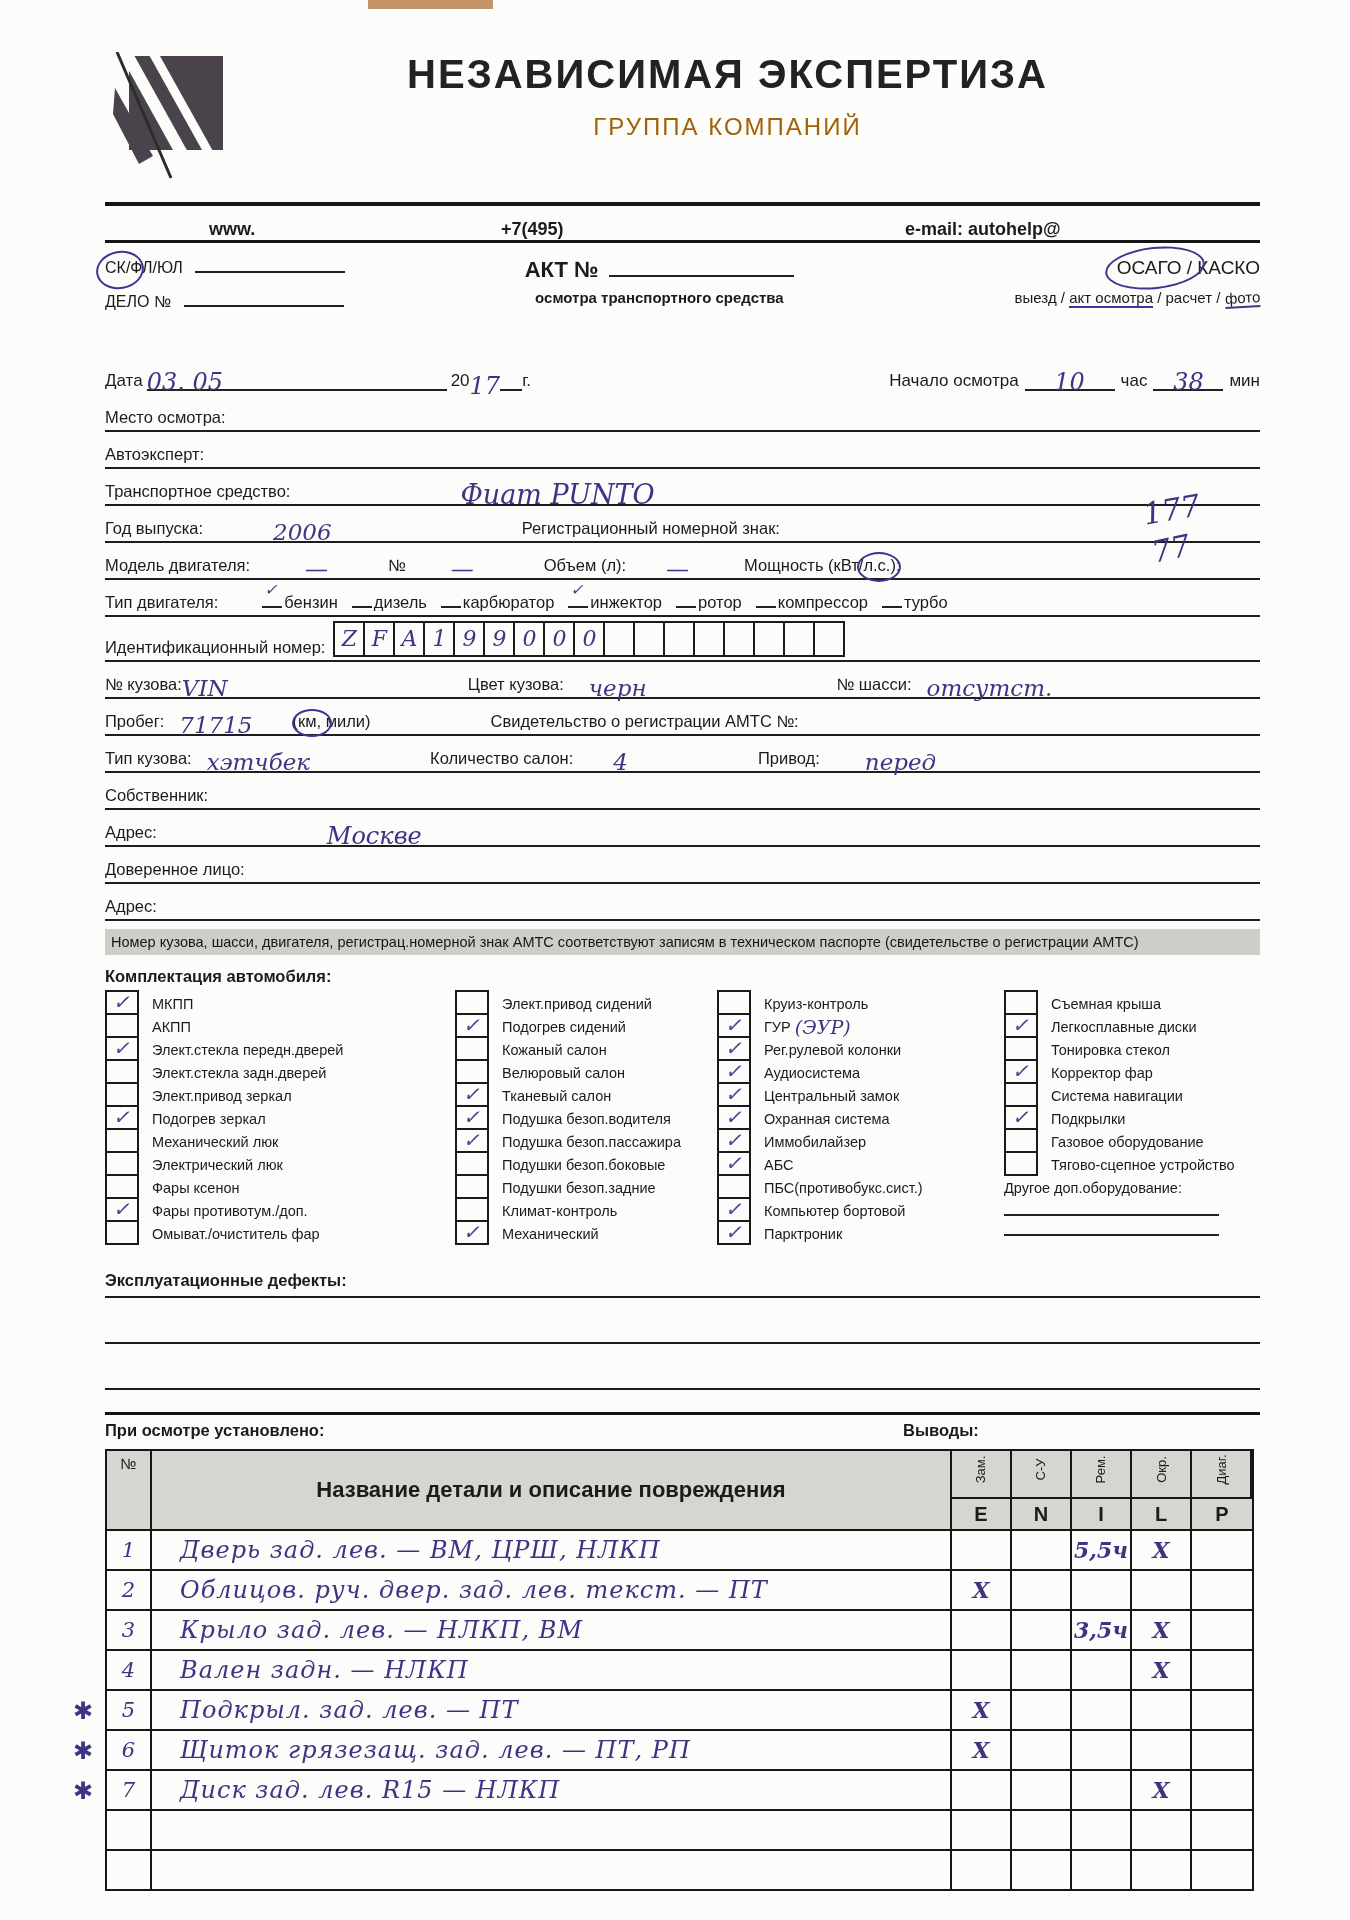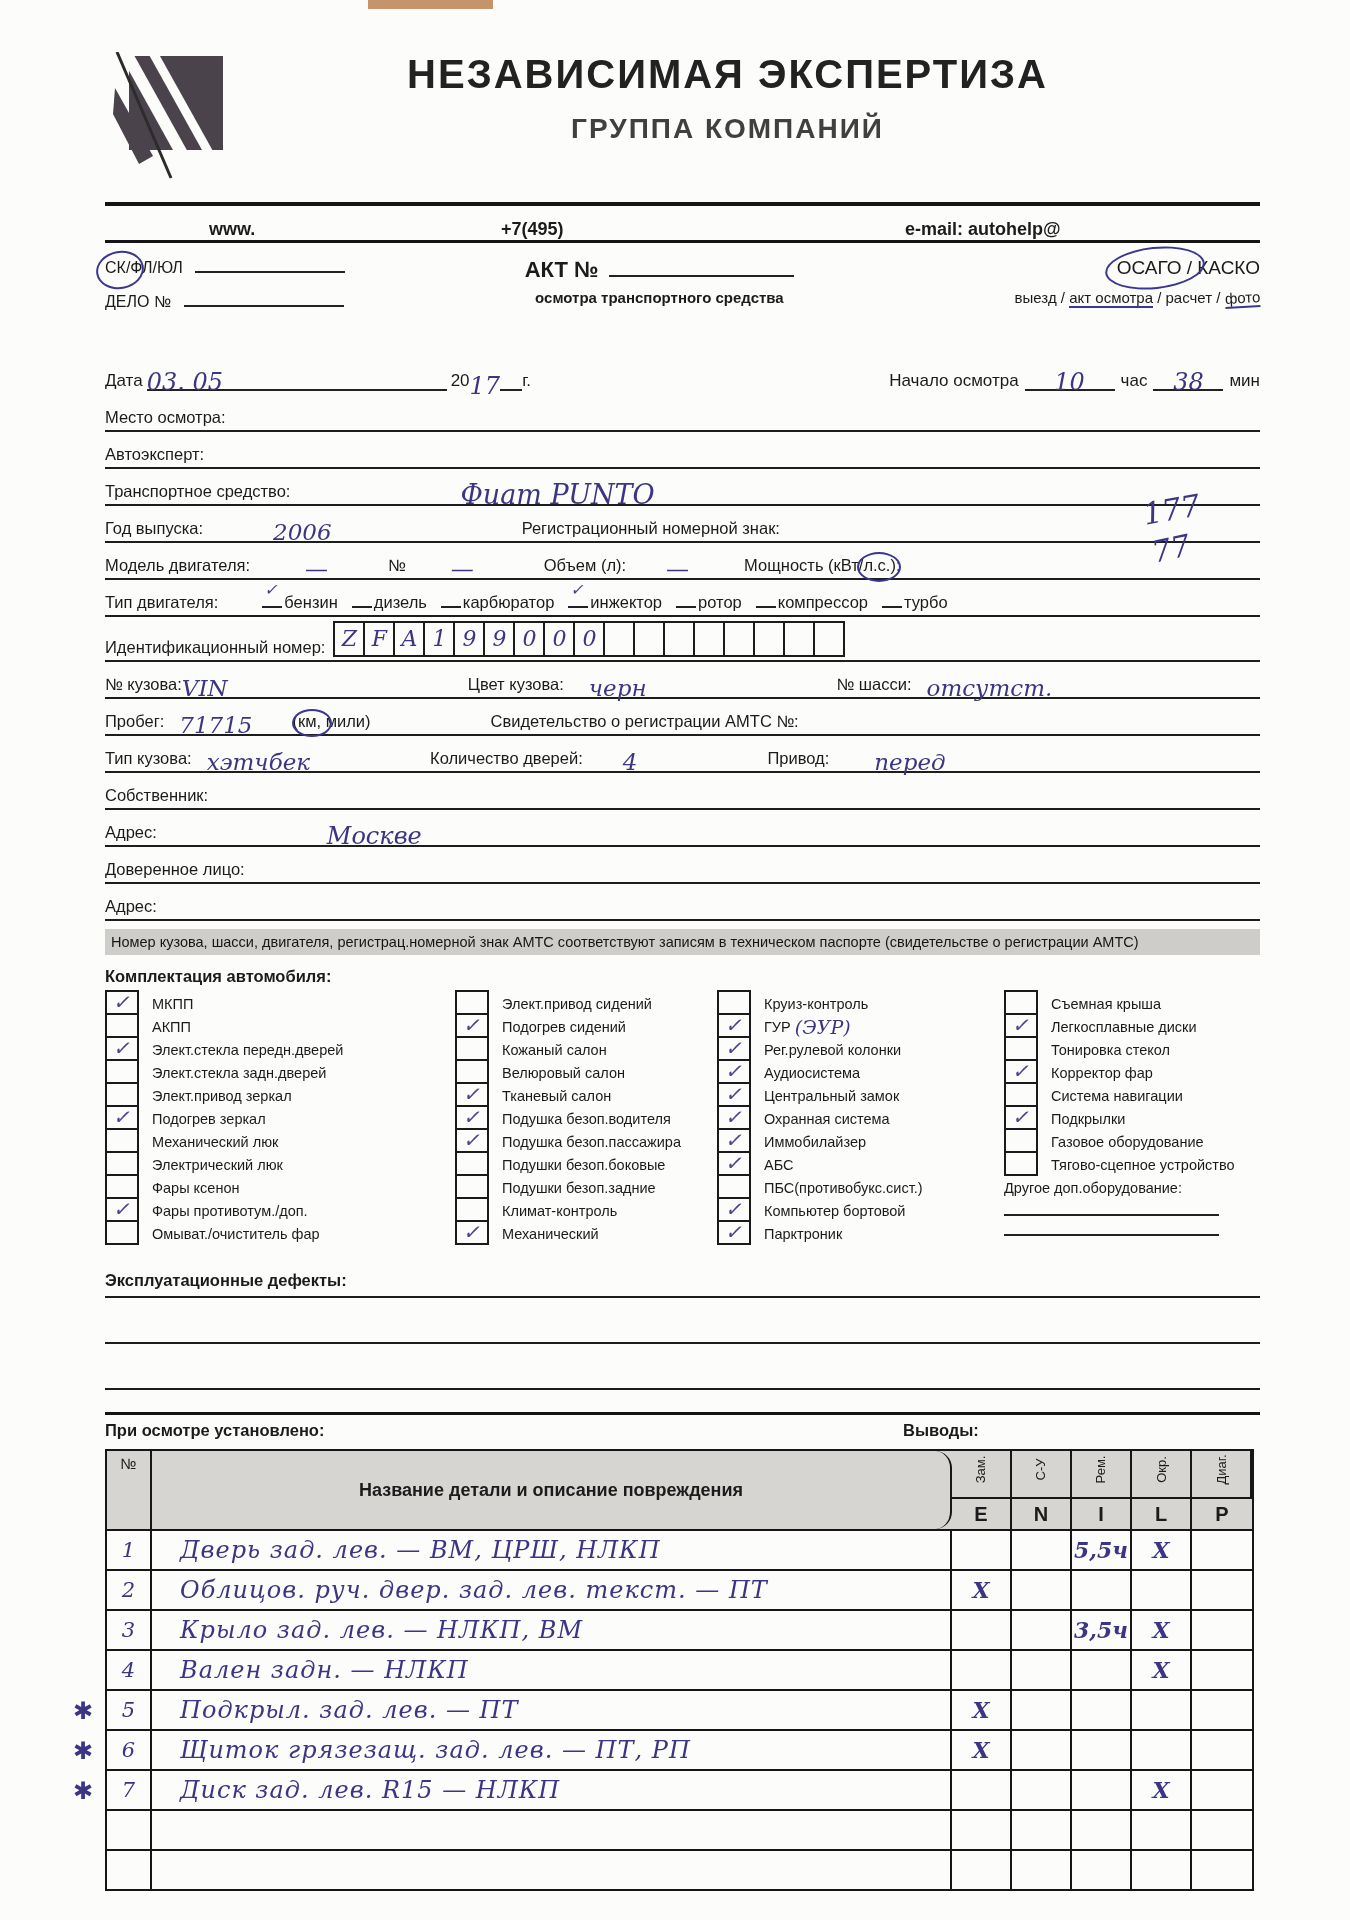--- a/index.html
+++ b/index.html
@@ -8,21 +8,21 @@
   .content{position:relative;margin-left:105px;width:1155px;}
 
   
   .scan-strip{position:absolute;left:368px;top:0;width:125px;height:9px;background:#c6946b;}
 
   
   .hdr{position:relative;padding-top:52px;height:136px;}
   .logo{position:absolute;left:8px;top:52px;}
   .hdr-titles{text-align:center;padding-left:90px;}
   .hdr-title{font-size:40px;font-weight:bold;letter-spacing:2px;color:#222;}
-  .hdr-sub{font-size:28px;font-weight:bold;letter-spacing:2px;color:#404040;margin-top:16px;}
+  .hdr-sub{font-size:24px;font-weight:normal;letter-spacing:2px;color:#a16207;margin-top:16px;}
 
   
   .cbar{display:flex;border-top:4px solid #151515;border-bottom:3px solid #151515;
         height:34px;align-items:flex-end;font-weight:bold;font-size:18px;margin-top:14px;}
   .cbar .c1{width:22%;text-align:center;}
   .cbar .c2{width:30%;text-align:center;}
   .cbar .c3{width:48%;text-align:center;}
 
   
   .act{display:flex;margin-top:14px;height:88px;}
@@ -82,21 +82,21 @@
              padding-top:6px;height:28px;font-weight:bold;font-size:16.5px;}
   .concl-lab{position:absolute;left:798px;top:6px;}
   .itable{width:1145px;border-left:2px solid #161616;border-right:2px solid #161616;}
   .t-header{display:grid;grid-template-columns:45px 1fr 60px 60px 60px 60px 60px;
             grid-template-rows:48px 30px;border-top:2px solid #161616;border-bottom:2px solid #161616;
             background:#d6d5d2;}
   .th-cell{border-right:2px solid #161616;position:relative;}
   .th-cell:last-child{border-right:none;}
   .th-num{grid-column:1;grid-row:1/3;display:flex;align-items:flex-start;justify-content:center;font-size:15px;padding-top:4px;}
   .th-desc{grid-column:2;grid-row:1/3;display:flex;align-items:center;justify-content:center;
-           font-size:18px;font-weight:bold;border-radius:17px;}
+           font-size:22px;font-weight:bold;}
   .th-rot{grid-row:1;border-bottom:2px solid #161616;display:flex;align-items:flex-end;justify-content:center;}
   .th-rot .rot{transform:rotate(-90deg);transform-origin:center;font-size:13px;white-space:nowrap;margin-bottom:20px;}
   .th-let{grid-row:2;display:flex;align-items:center;justify-content:center;font-size:20px;font-weight:bold;}
   .t-row{display:grid;grid-template-columns:45px 1fr 60px 60px 60px 60px 60px;height:38px;
          border-bottom:2px solid #161616;position:relative;}
   .td{border-right:2px solid #161616;display:flex;align-items:center;}
   .td:last-child{border-right:none;}
   .td-num{justify-content:center;}
   .td-num .hw{font-size:21px;}
   .td-desc{padding-left:28px;overflow:visible;white-space:nowrap;}
@@ -274,21 +274,21 @@
     </div>
     <div class="frow">
       <span class="lab">Пробег:</span>
       <span class="hw" style="margin-left:15px;">71715</span>
       <span class="lab" style="margin-left:40px;"><span>(</span><span class="rel"><span class="pen-circle" style="width:36px;height:24px;left:-6px;top:-3px;"></span><span>км</span></span><span>, мили)</span></span>
       <span class="lab" style="margin-left:120px;">Свидетельство о регистрации АМТС №:</span>
     </div>
     <div class="frow">
       <span class="lab">Тип кузова:</span>
       <span class="hw" style="margin-left:15px;">хэтчбек</span>
-      <span class="lab" style="margin-left:120px;">Количество дверей:</span>
+      <span class="lab" style="margin-left:120px;">Количество салон:</span>
       <span class="hw" style="margin-left:40px;">4</span>
       <span class="lab" style="margin-left:130px;">Привод:</span>
       <span class="hw" style="margin-left:45px;">перед</span>
     </div>
     <div class="frow">
       <span class="lab">Собственник:</span>
     </div>
     <div class="frow">
       <span class="lab">Адрес:</span>
       <span class="hw" style="margin-left:170px;font-size:24px;">Москве</span>

